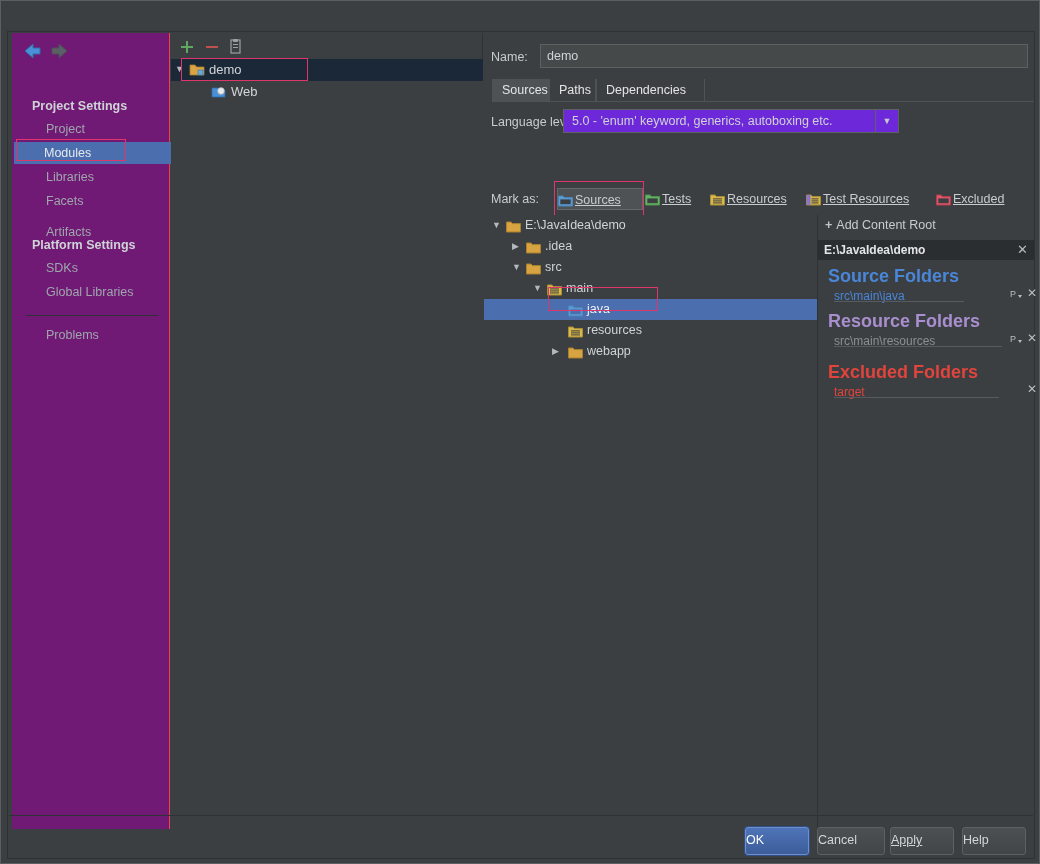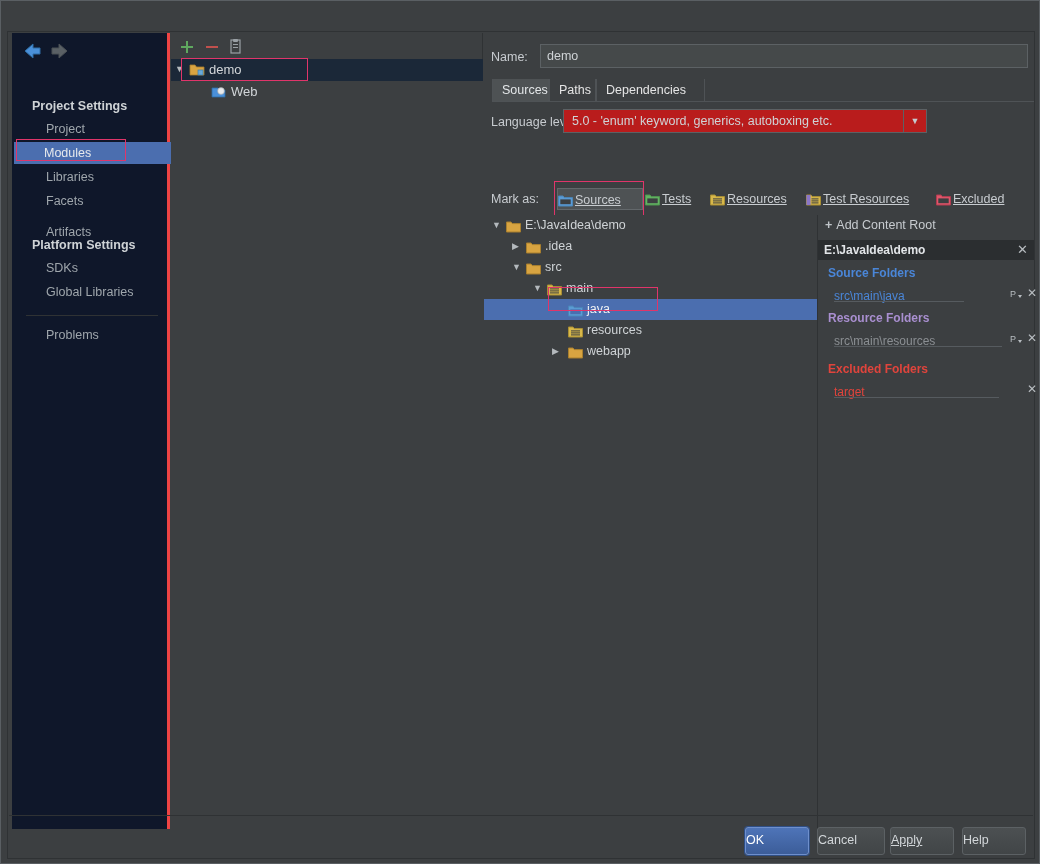--- a/index.html
+++ b/index.html
@@ -57,22 +57,22 @@
     width: 1028px; height: 828px;
     background: #3c3f41;
     border: 1px solid #2f3234;
     box-sizing: border-box;
   }
 
   
   .sidebar {
     position: absolute; left: 4px; top: 1px;
     width: 158px; height: 796px;
-    background: #0f172a;
-    border-right: 3px solid #ef4444;
+    background: #701a75;
+    border-right: 1px solid #ef4444;
     box-sizing: border-box;
   }
   .nav-arrows { position: absolute; left: 10px; top: 7px; }
   .nav-arrow {
     display: inline-block; width: 22px; height: 22px;
     vertical-align: top; cursor: pointer;
   }
   .sec-title {
     position: absolute;
     font-size: 12.5px; font-weight: bold; color: #cfd3d6;
@@ -165,22 +165,22 @@
   .tabs-underline {
     position: absolute; left: 8px; top: 68px;
     width: 542px; height: 1px; background: #4f5356;
   }
   .ll-label {
     position: absolute; left: 7px; top: 82px;
     font-size: 12.5px; color: #c8ccd0;
   }
   .ll-combo {
     position: absolute; left: 79px; top: 76px;
-    width: 364px; height: 24px;
-    background: #b91c1c; border: 1px solid #5c6164;
+    width: 336px; height: 24px;
+    background: #6d28d9; border: 1px solid #5c6164;
     box-sizing: border-box;
     color: #cfd3d6; font-size: 12.5px; line-height: 22px;
     padding-left: 8px; cursor: pointer;
   }
   .ll-arrow {
     position: absolute; right: 0; top: 0;
     width: 22px; height: 22px;
     border-left: 1px solid #5c6164;
     text-align: center; line-height: 22px;
     font-size: 9px; color: #c6cace;
@@ -245,21 +245,21 @@
     line-height: 20px; padding-left: 6px;
     box-sizing: border-box;
   }
   .rootheader .x {
     position: absolute; right: 6px; top: 0;
     font-size: 13px; color: #b8bdc1; font-weight: normal;
     cursor: pointer;
   }
   .grp-title {
     position: absolute; left: 10px;
-    font-size: 12px; font-weight: bold;
+    font-size: 18px; font-weight: bold;
   }
   .grp-row {
     position: absolute; left: 16px;
     font-size: 12px;
   }
   .grp-row .line {
     position: absolute; left: 0; bottom: 1px;
     height: 1px; background: #565b5f;
   }
   .rowicons {

